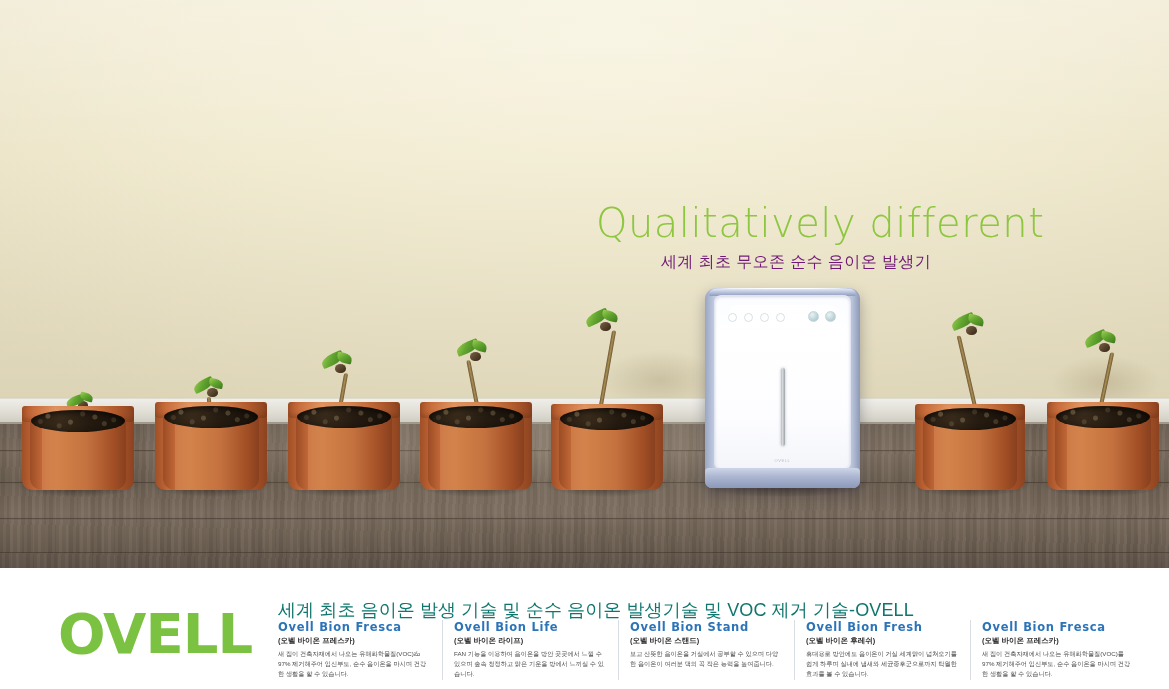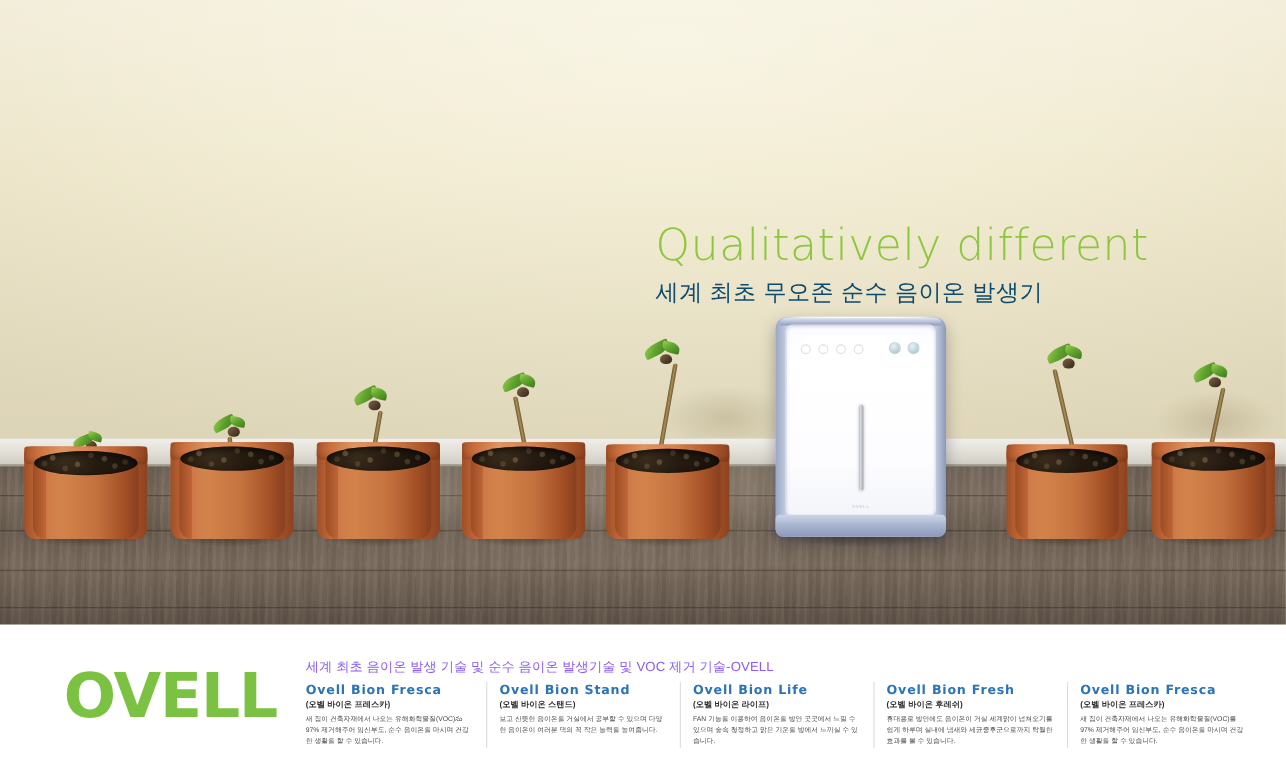--- a/index.html
+++ b/index.html
@@ -174,37 +174,37 @@
 
   
   .headline {
     position:absolute; left:596px; top:200px; width:400px;
     font-size:40px; font-weight:300; color:#8dc63f;
     letter-spacing:.5px; white-space:nowrap;
     font-family:"DejaVu Sans", sans-serif;
   }
   .subhead {
     position:absolute; left:596px; top:252px; width:400px;
-    font-size:21px; color:#0c4a6e; letter-spacing:.4px;
+    text-align:center; font-size:16px; color:#701a75; letter-spacing:.4px;
   }
 
   
   .bottombar {
     position:absolute; left:0; top:568px; width:1169px; height:121px;
     background:#ffffff;
   }
   .logo {
     position:absolute; left:58px; top:33px;
     font-size:56px; font-weight:bold; color:#7cc242;
     letter-spacing:-1px;
     font-family:"DejaVu Sans", sans-serif;
   }
   .tagline {
     position:absolute; left:278px; top:30px;
-    font-size:12px; color:#8b5cf6; letter-spacing:.1px;
+    font-size:18px; color:#0f766e; letter-spacing:.1px;
   }
   .panels {
     position:absolute; left:278px; top:52px; width:880px;
     display:flex; gap:0;
   }
   .panel {
     width:170px; padding-right:11px; margin-right:11px;
     border-right:1px solid #d8dde3;
   }
   .panel:last-child { border-right:none; }
@@ -396,28 +396,28 @@
     <div class="logo">OVELL</div>
     <div class="tagline">세계 최초 음이온 발생 기술 및 순수 음이온 발생기술 및 VOC 제거 기술-OVELL</div>
 
     <div class="panels">
       <div class="panel">
         <div class="panel-title">Ovell Bion Fresca</div>
         <div class="panel-sub">(오벨 바이온 프레스카)</div>
         <div class="panel-body">새 집이 건축자재에서 나오는 유해화학물질(VOC)ను 97% 제거해주어 임신부도, 순수 음이온을 마시며 건강한 생활을 할 수 있습니다.</div>
       </div>
       <div class="panel">
+        <div class="panel-title">Ovell Bion Life</div>
+        <div class="panel-sub">(오벨 바이온 라이프)</div>
+        <div class="panel-body">FAN 기능을 이용하여 음이온을 방안 곳곳에서 느낄 수 있으며 숲속 청정하고 맑은 기운을 방에서 느끼실 수 있습니다.</div>
+      </div>
+      <div class="panel">
         <div class="panel-title">Ovell Bion Stand</div>
         <div class="panel-sub">(오벨 바이온 스탠드)</div>
         <div class="panel-body">보고 산뜻한 음이온을 거실에서 공부할 수 있으며 다양한 음이온이 여러분 댁의 꼭 작은 능력을 높여줍니다.</div>
-      </div>
-      <div class="panel">
-        <div class="panel-title">Ovell Bion Life</div>
-        <div class="panel-sub">(오벨 바이온 라이프)</div>
-        <div class="panel-body">FAN 기능을 이용하여 음이온을 방안 곳곳에서 느낄 수 있으며 숲속 청정하고 맑은 기운을 방에서 느끼실 수 있습니다.</div>
       </div>
       <div class="panel">
         <div class="panel-title">Ovell Bion Fresh</div>
         <div class="panel-sub">(오벨 바이온 후레쉬)</div>
         <div class="panel-body">휴대용로 방안에도 음이온이 거실 세계맑이 넘쳐오기를 쉽게 하루며 실내에 냄새와 세균중후군으로까지 탁월한 효과를 볼 수 있습니다.</div>
       </div>
       <div class="panel">
         <div class="panel-title">Ovell Bion Fresca</div>
         <div class="panel-sub">(오벨 바이온 프레스카)</div>
         <div class="panel-body">새 집이 건축자재에서 나오는 유해화학물질(VOC)를 97% 제거해주어 임신부도, 순수 음이온을 마시며 건강한 생활을 할 수 있습니다.</div>

